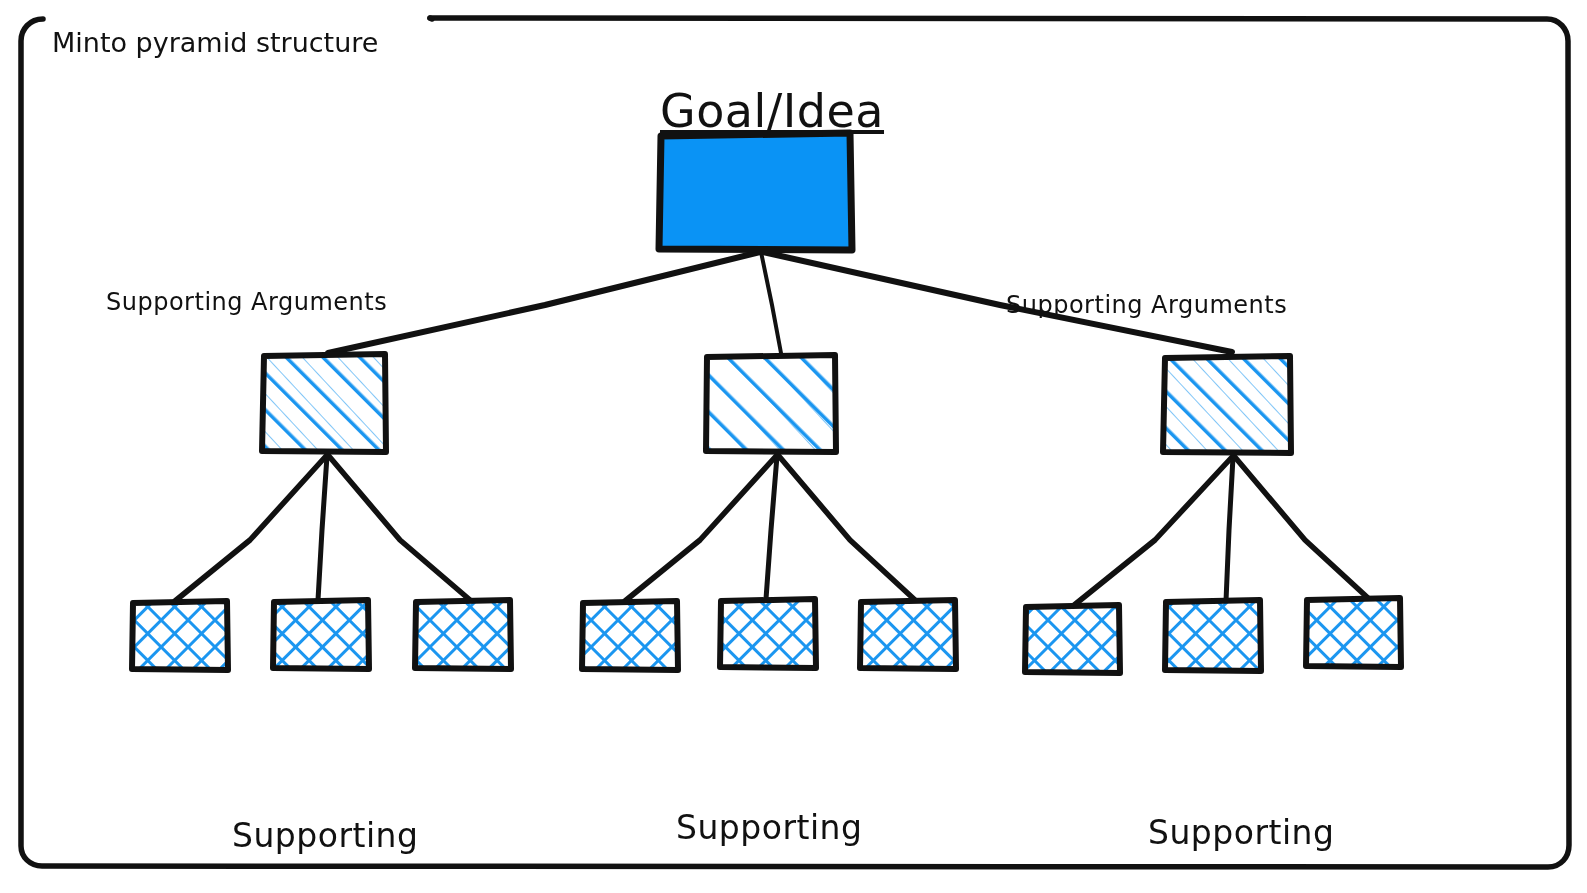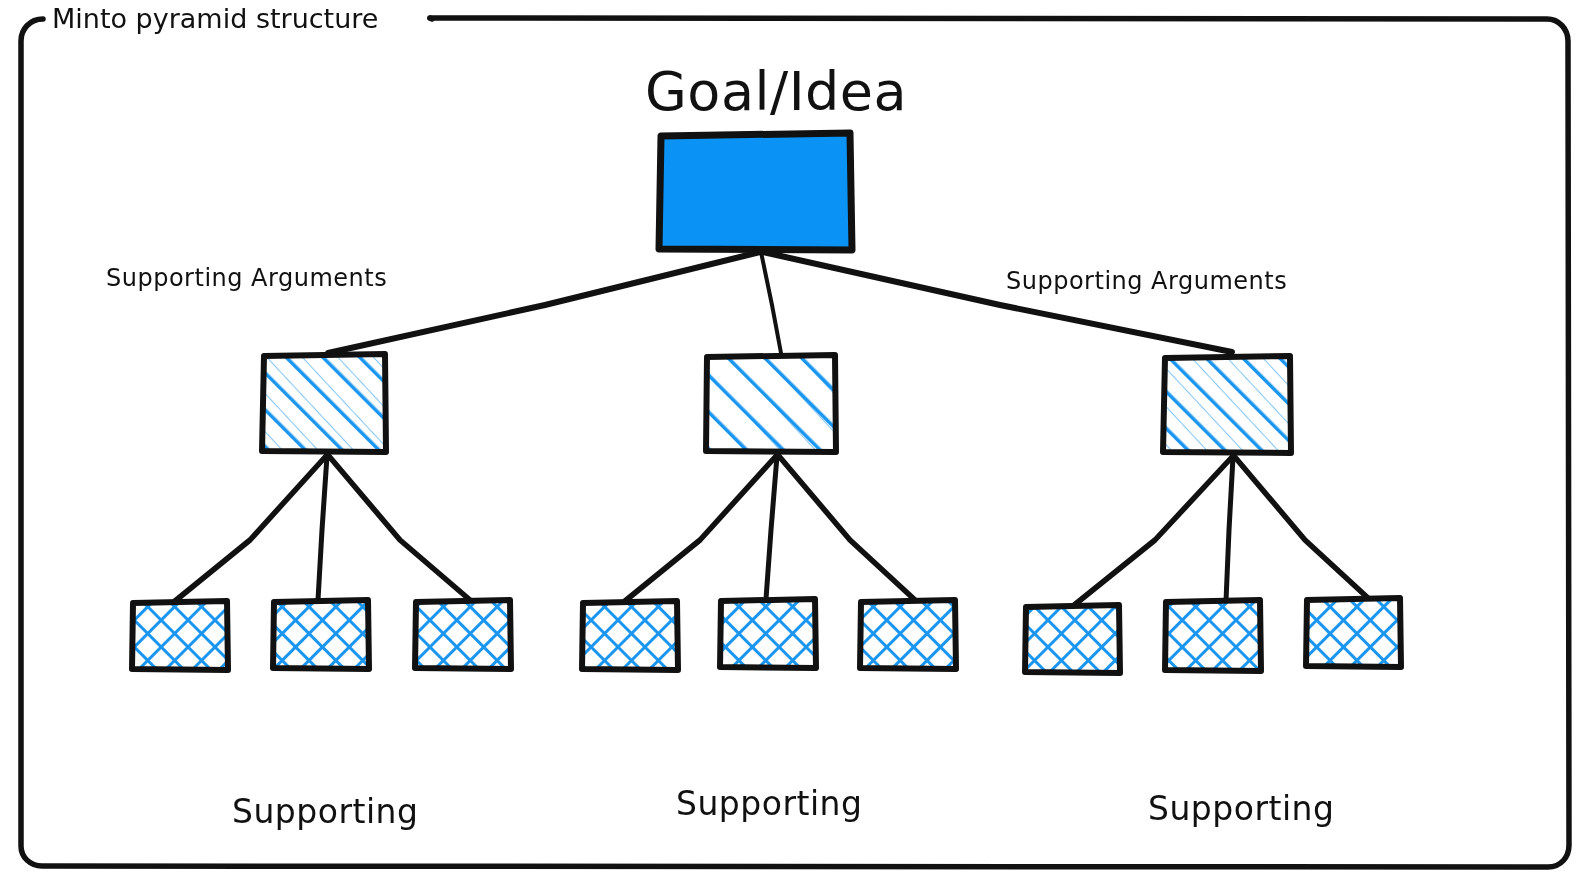--- a/index.html
+++ b/index.html
@@ -25,32 +25,34 @@
     height: 893px;
   }
   .lbl {
     position: absolute;
     color: #111111;
     font-family: "DejaVu Sans", sans-serif;
     font-weight: 400;
     white-space: pre;
     letter-spacing: 0.5px;
     line-height: 1.12;
+    margin-top: 24px;
   }
   .frame-title {
     font-size: 27px;
     left: 52px;
     top: 4px;
     letter-spacing: 0px;
   }
   .goal-title {
-    font-size: 54px;
-    left: 645px;
+    font-size: 46px;
+    left: 660px;
     top: 62px;
     letter-spacing: 0.5px;
+    text-decoration: underline;
   }
   .sup-arg {
     font-size: 24px;
   }
   .sup-arg-left { left: 106px; top: 265px; }
   .sup-arg-right { left: 1006px; top: 268px; }
   .sup-data {
     font-size: 33px;
     line-height: 1.25;
   }

